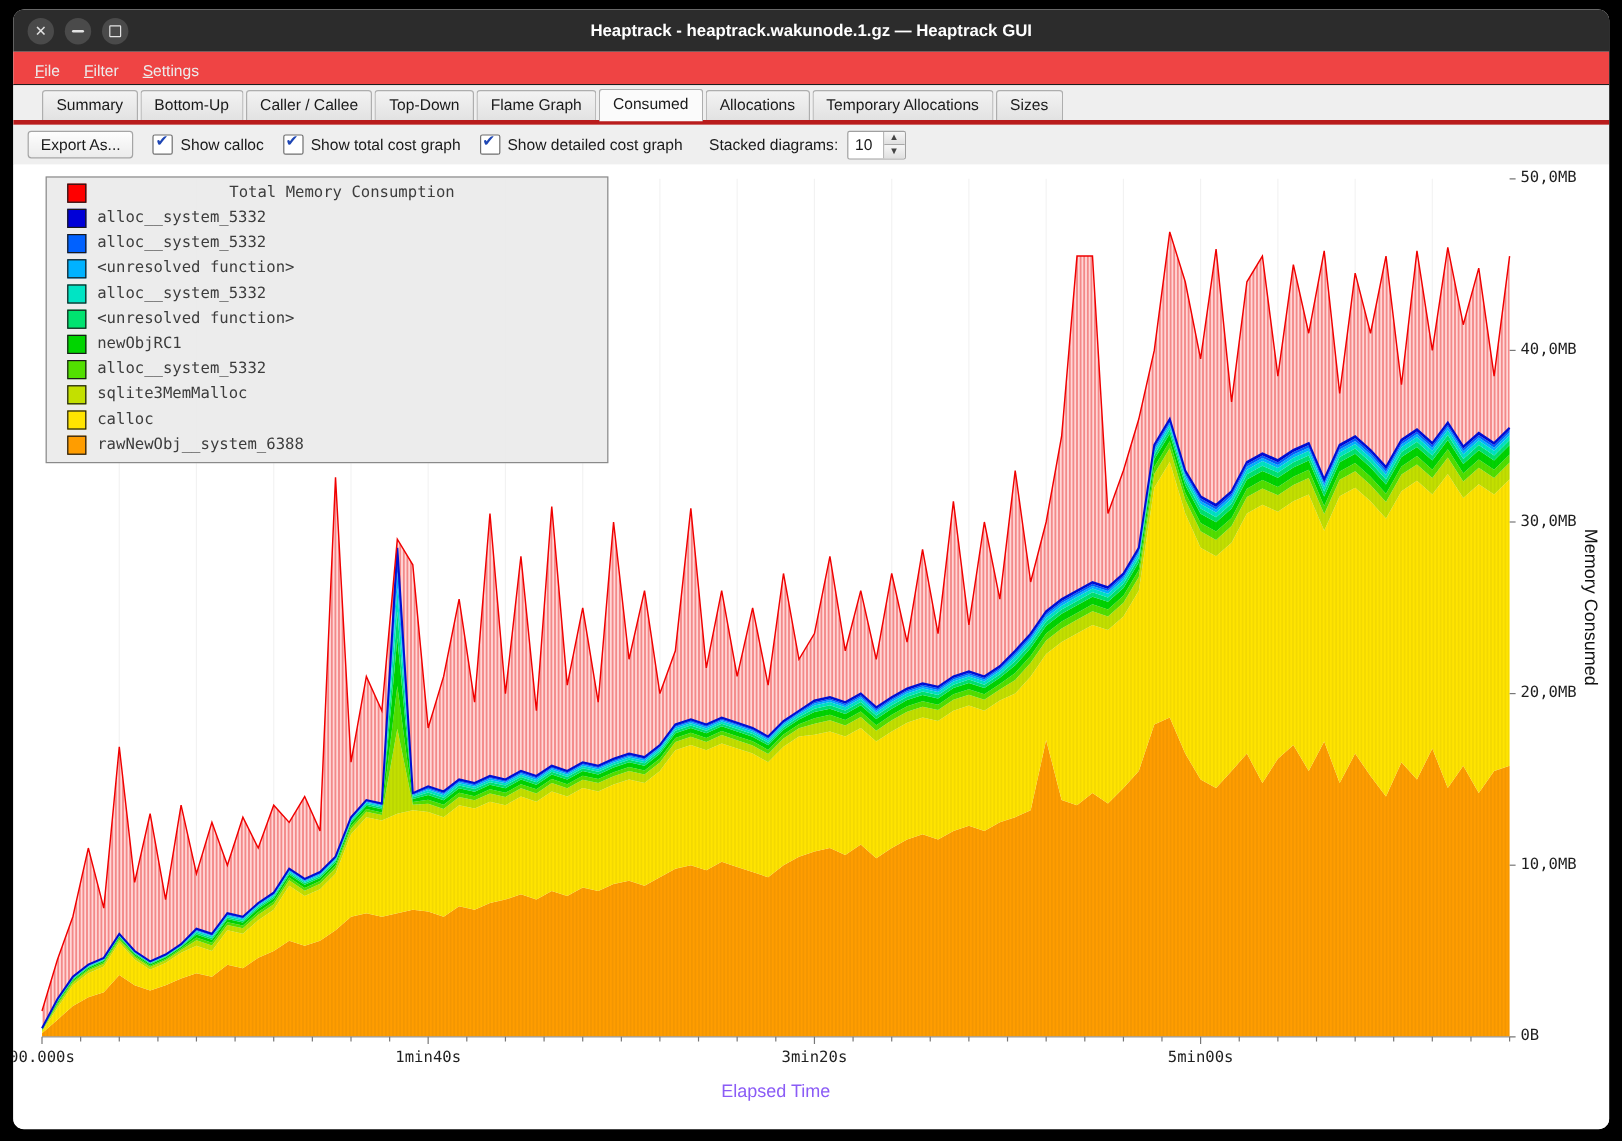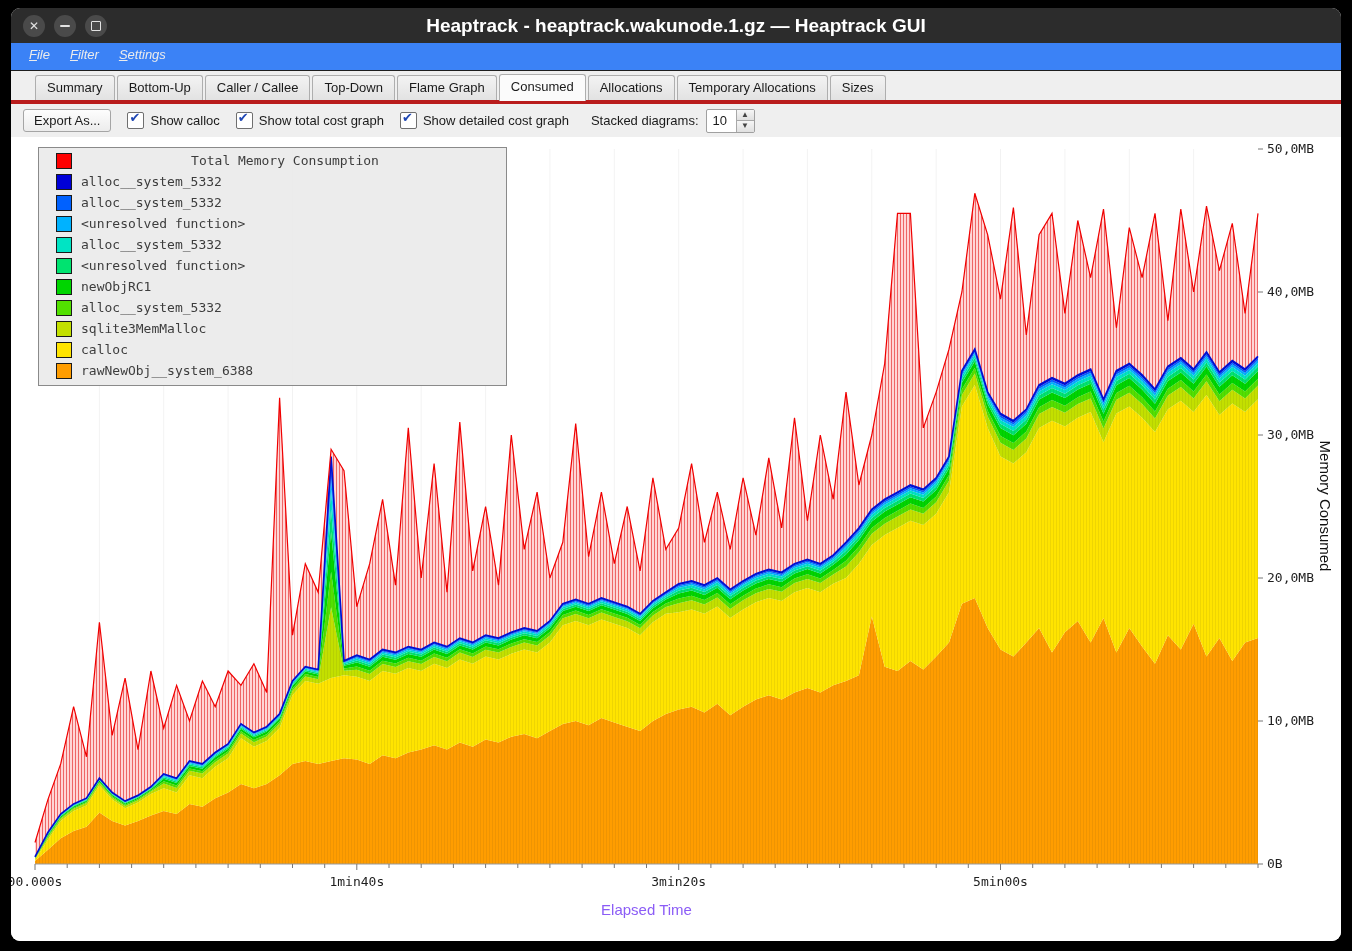--- a/index.html
+++ b/index.html
@@ -12,24 +12,24 @@
   
   .titlebar{height:35px;background:#2c2c2c;position:relative;flex:none;
             display:flex;align-items:center;}
   .win-btns{display:flex;gap:9px;padding-left:12px;z-index:2;}
   .win-btn{width:22px;height:22px;border-radius:50%;background:#4a4a4a;
            display:flex;align-items:center;justify-content:center;
            color:#e3e3e3;font-size:12px;line-height:1;cursor:default;}
   .minline{display:block;width:10px;height:2px;background:#e3e3e3;border-radius:1px;}
   .maxsq{display:block;width:8px;height:8px;border:1.5px solid #e3e3e3;border-radius:1px;}
   .title{position:absolute;left:0;right:0;text-align:center;line-height:35px;
-         color:#ffffff;font-size:19px;font-weight:bold;pointer-events:none;}
-  
-  .menubar{height:27px;background:#3b82f6;display:flex;align-items:flex-start;
-           padding:0 8px;border-bottom:1px solid #1e1e1e;flex:none;font-style:italic;}
+         color:#ffffff;font-size:14px;font-weight:bold;pointer-events:none;}
+  
+  .menubar{height:27px;background:#ef4444;display:flex;align-items:flex-end;
+           padding:0 8px;border-bottom:1px solid #1e1e1e;flex:none;}
   .menu-item{display:inline-block;color:#ececec;font-size:13px;padding:4px 10px;cursor:default;}
   .menu-item::first-letter{text-decoration:underline;}
   
   .tabbar{height:29px;background:#efefef;display:flex;align-items:flex-end;
           padding:0 24px;border-bottom:4px solid #b91c1c;flex:none;gap:2px;}
   .tab{border:1px solid #aeaeae;border-bottom:none;border-radius:3px 3px 0 0;
        padding:4px 11px 5px;font-size:13px;color:#1a1a1a;
        background:linear-gradient(#f3f3f3,#e2e2e2);white-space:nowrap;cursor:default;}
   .tab.active{background:#fbfbfb;font-weight:normal;margin-bottom:-1px;padding-bottom:7px;}
   

